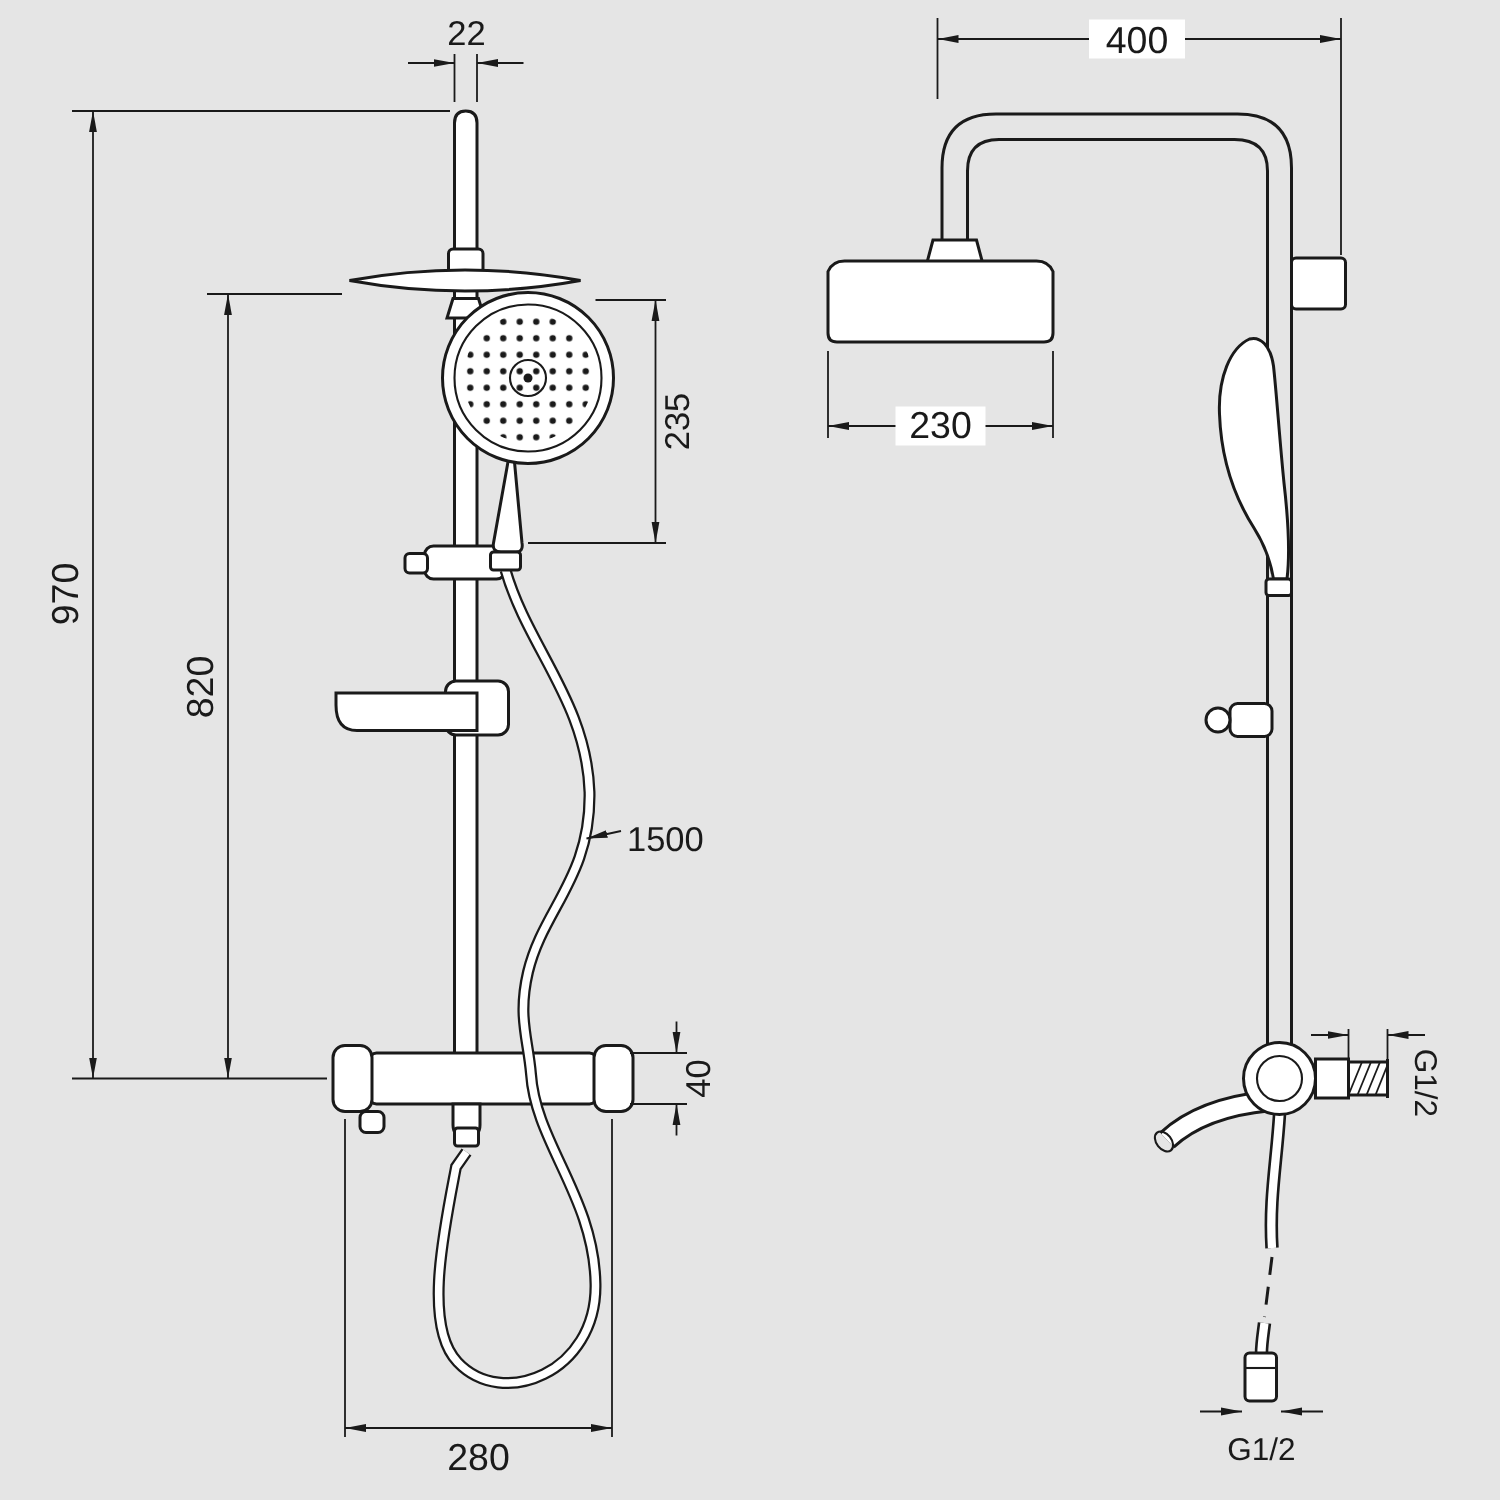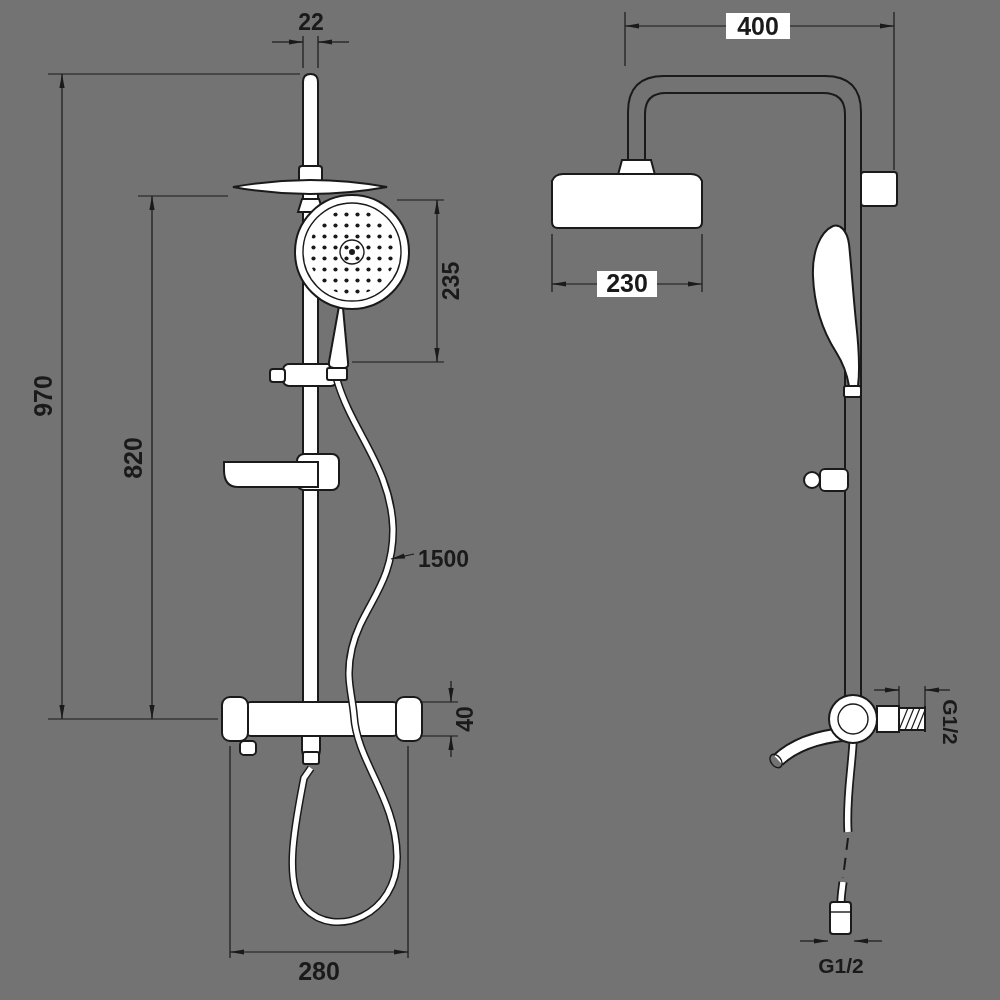--- a/index.html
+++ b/index.html
@@ -1,16 +1,16 @@
 <!DOCTYPE html>
 <html><head>
 <meta charset="utf-8">
 <style>
   html,body{margin:0;padding:0;background:#ffffff;}
-  .stage{width:1000px;height:1000px;background:#737373;position:relative;overflow:hidden;font-weight:bold;}
+  .stage{width:1000px;height:1000px;background:#e5e5e5;position:relative;overflow:hidden;}
   svg{display:block;}
   .dim{font-family:"Liberation Sans",sans-serif;font-size:23px;fill:#1a1a1a;}
   .dim-lg{font-family:"Liberation Sans",sans-serif;font-size:25px;fill:#1a1a1a;}
   .dim-sm{font-family:"Liberation Sans",sans-serif;font-size:21px;fill:#1a1a1a;}
   .ol{fill:#ffffff;stroke:#1a1a1a;stroke-width:2;}
   .ln{fill:none;stroke:#1a1a1a;stroke-width:2;}
   .thin{fill:none;stroke:#1a1a1a;stroke-width:1.4;}
   .dimln{fill:none;stroke:#1a1a1a;stroke-width:1.2;}
 </style>
 </head>

